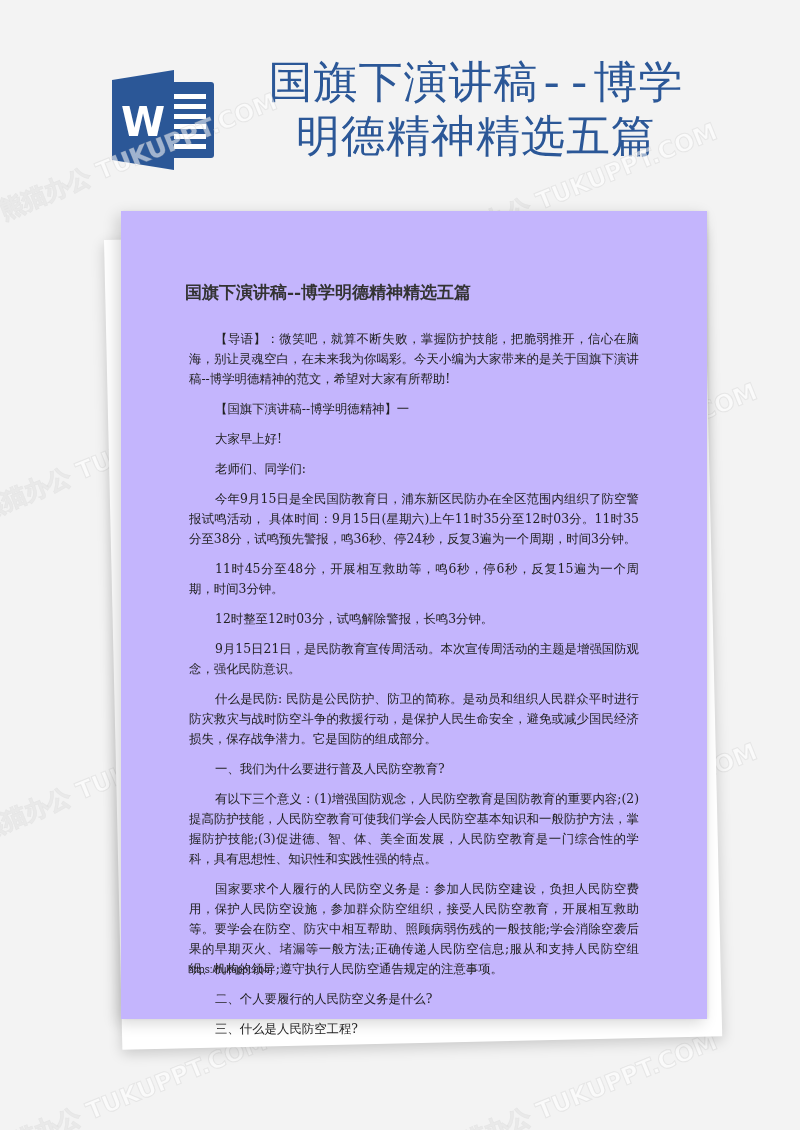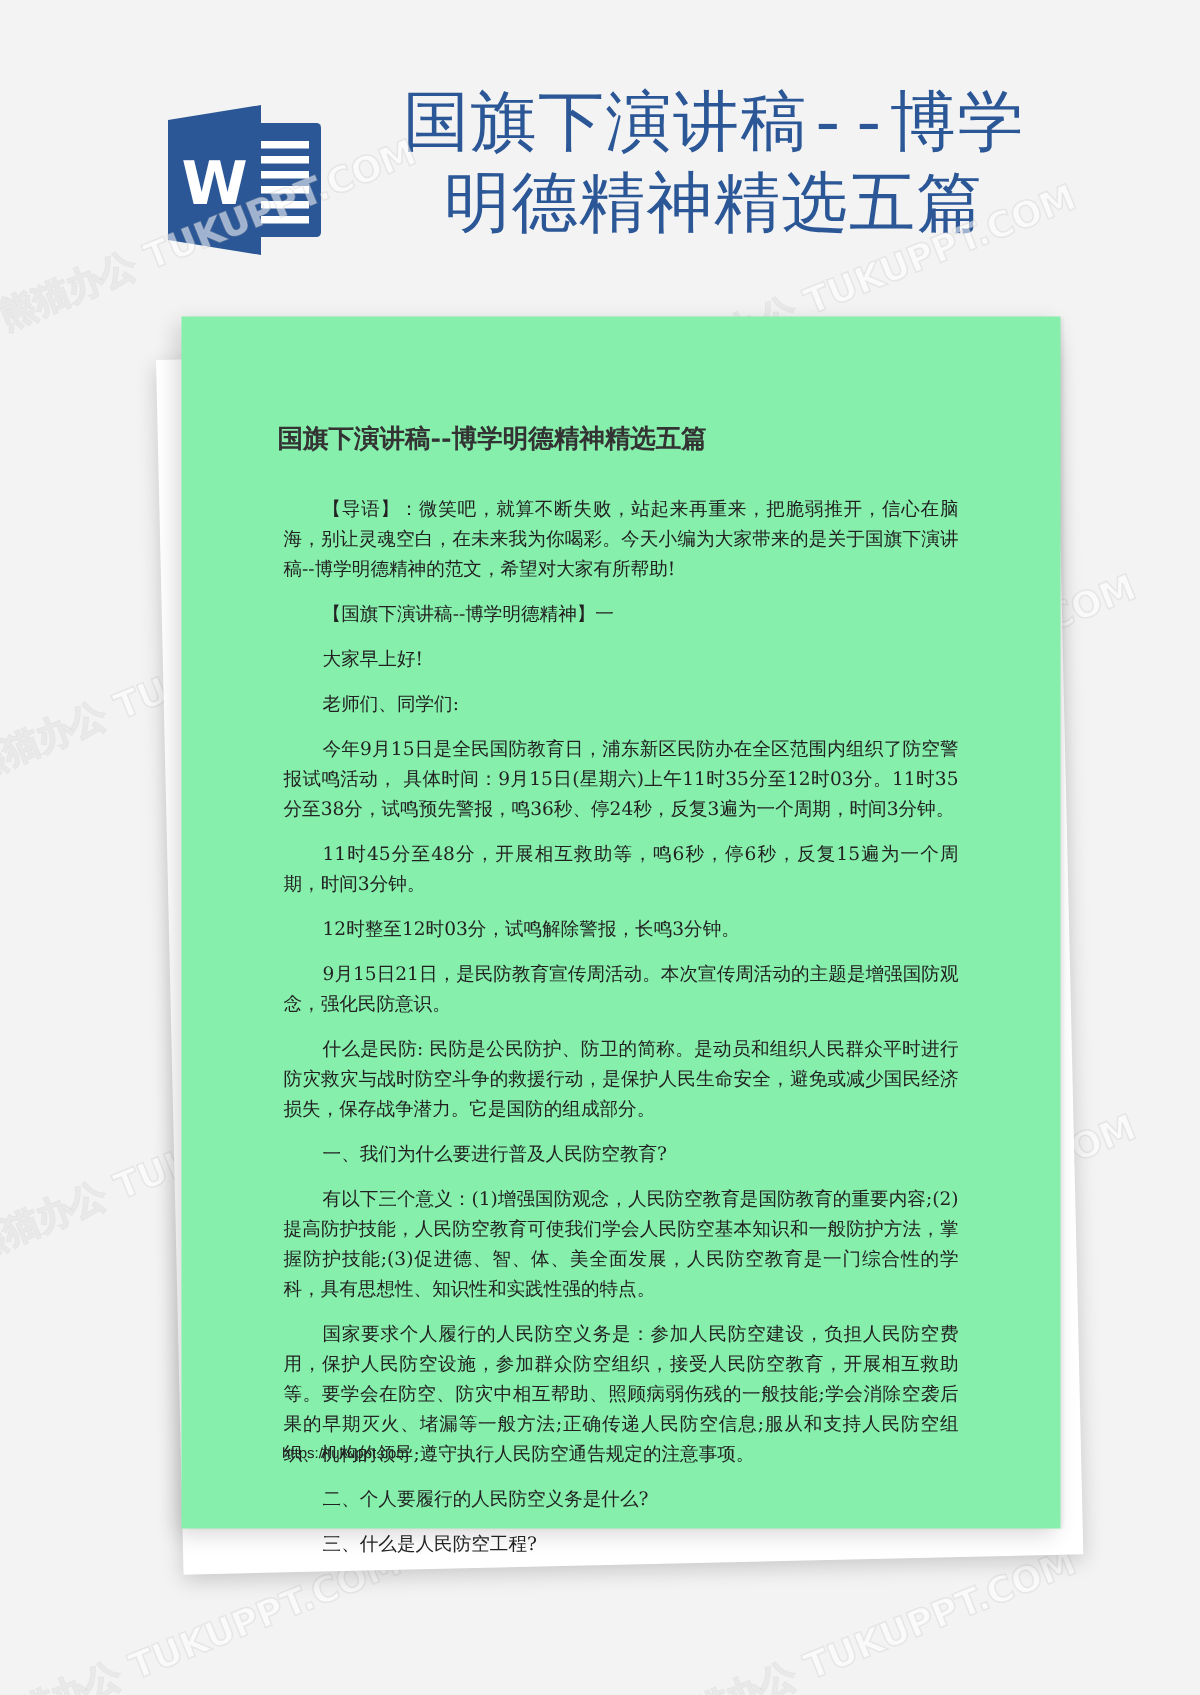--- a/index.html
+++ b/index.html
@@ -17,21 +17,21 @@
   }
   .big-title div { white-space:nowrap; }
 
   .back-page {
     position:absolute; left:104px; top:240px; width:600px; height:810px;
     background:#fff; transform:rotate(-1.3deg); transform-origin:left top;
     box-shadow:0 4px 14px rgba(0,0,0,0.18);
   }
   .page {
     position:absolute; left:121px; top:211px; width:586px; height:808px;
-    background:#86efac; box-shadow:-4px 4px 14px rgba(0,0,0,0.16), 2px 0 2px rgba(0,0,0,0.06);
+    background:#c4b5fd; box-shadow:-4px 4px 14px rgba(0,0,0,0.16), 2px 0 2px rgba(0,0,0,0.06);
   }
   .doc-title {
     position:absolute; left:64px; top:70px; width:480px;
     font-size:17px; font-weight:bold; color:#333; white-space:nowrap;
     font-family:"DejaVu Serif","Liberation Serif",serif;
   }
   .content {
     position:absolute; left:68px; top:118px; width:450px;
     font-size:12.4px; line-height:20px; color:#222;
   }
@@ -76,21 +76,21 @@
 <div class="wm" style="left:-30px;top:760px;">熊猫办公 TUKUPPT.COM</div>
 <div class="wm" style="left:470px;top:790px;">熊猫办公 TUKUPPT.COM</div>
 <div class="wm" style="left:-20px;top:1080px;">熊猫办公 TUKUPPT.COM</div>
 <div class="wm" style="left:430px;top:1080px;">熊猫办公 TUKUPPT.COM</div>
 
 <div class="back-page"></div>
 
 <div class="page">
   <div class="doc-title">国旗下演讲稿--博学明德精神精选五篇</div>
   <div class="content">
-    <p>【导语】：微笑吧，就算不断失败，站起来再重来，把脆弱推开，信心在脑海，别让灵魂空白，在未来我为你喝彩。今天小编为大家带来的是关于国旗下演讲稿--博学明德精神的范文，希望对大家有所帮助!</p>
+    <p>【导语】：微笑吧，就算不断失败，掌握防护技能，把脆弱推开，信心在脑海，别让灵魂空白，在未来我为你喝彩。今天小编为大家带来的是关于国旗下演讲稿--博学明德精神的范文，希望对大家有所帮助!</p>
     <p>【国旗下演讲稿--博学明德精神】一</p>
     <p>大家早上好!</p>
     <p>老师们、同学们:</p>
     <p>今年9月15日是全民国防教育日，浦东新区民防办在全区范围内组织了防空警报试鸣活动， 具体时间：9月15日(星期六)上午11时35分至12时03分。11时35分至38分，试鸣预先警报，鸣36秒、停24秒，反复3遍为一个周期，时间3分钟。</p>
     <p>11时45分至48分，开展相互救助等，鸣6秒，停6秒，反复15遍为一个周期，时间3分钟。</p>
     <p>12时整至12时03分，试鸣解除警报，长鸣3分钟。</p>
     <p>9月15日21日，是民防教育宣传周活动。本次宣传周活动的主题是增强国防观念，强化民防意识。</p>
     <p>什么是民防: 民防是公民防护、防卫的简称。是动员和组织人民群众平时进行防灾救灾与战时防空斗争的救援行动，是保护人民生命安全，避免或减少国民经济损失，保存战争潜力。它是国防的组成部分。</p>
     <p>一、我们为什么要进行普及人民防空教育?</p>
     <p>有以下三个意义：(1)增强国防观念，人民防空教育是国防教育的重要内容;(2)提高防护技能，人民防空教育可使我们学会人民防空基本知识和一般防护方法，掌握防护技能;(3)促进德、智、体、美全面发展，人民防空教育是一门综合性的学科，具有思想性、知识性和实践性强的特点。</p>

